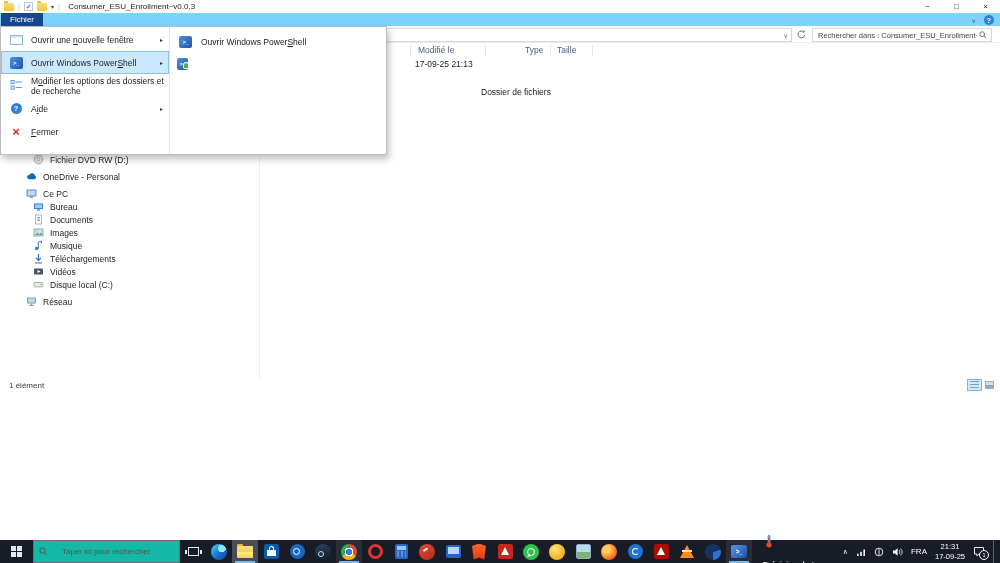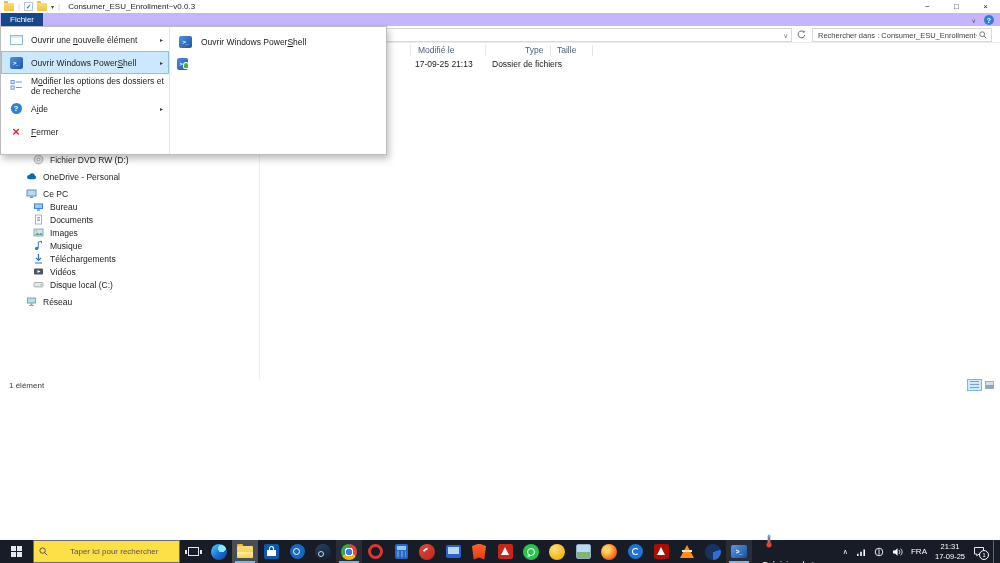--- a/index.html
+++ b/index.html
@@ -16,21 +16,21 @@
   .ic-folder::before{content:"";position:absolute;top:-2px;left:0;width:4px;height:2px;background:#e9ba3c;border-radius:1px 1px 0 0;}
   .qat-sep{color:#c9c9c9;font-size:8px;line-height:13px;}
   .ic-check{width:9px;height:9px;background:#fff;border:1px solid #b9c6d6;box-sizing:border-box;
             color:#2e7cd6;font-size:7px;line-height:7px;text-align:center;font-weight:bold;}
   .qat-drop{font-size:6px;color:#444;}
   #win-title{font-size:8px;color:#1f1f1f;margin-left:4px;white-space:nowrap;}
   .win-controls{position:absolute;right:0;top:0;height:13px;display:flex;}
   .wc{width:29px;height:13px;display:flex;align-items:center;justify-content:center;font-size:8px;color:#222;}
 
   
-  #ribbonrow{position:absolute;left:0;top:13px;width:100%;height:13px;background:#c4b5fd;}
+  #ribbonrow{position:absolute;left:0;top:13px;width:100%;height:13px;background:#7dd3fc;}
   #file-tab{position:absolute;left:1px;top:0;height:13px;padding:0 9px;background:#19478c;color:#fff;
             font-size:8px;display:flex;align-items:center;}
   .ribbon-right{position:absolute;right:6px;top:2px;display:flex;align-items:center;gap:8px;}
   .ribbon-chevron{font-size:6px;color:#555;}
   .ribbon-help{width:10px;height:10px;border-radius:50%;background:#2f7fd6;color:#fff;font-size:7px;
                font-weight:bold;display:flex;align-items:center;justify-content:center;}
 
   
   #toolbarrow{position:absolute;left:0;top:26px;width:100%;height:17px;background:#fff;border-bottom:1px solid #ececec;box-sizing:border-box;}
   #addressbar{position:absolute;left:90px;top:2px;width:700px;height:12px;border:1px solid #d9d9d9;background:#fff;}
@@ -86,21 +86,21 @@
   .ic-newwin{width:13px;height:10px;border:1px solid #8fb8dd;background:#fff;box-shadow:inset 0 2px 0 #d8e9f8;box-sizing:border-box;}
   .ic-help{width:11px;height:11px;border-radius:50%;background:#2f81d8;color:#fff;font-size:7.5px;font-weight:bold;
            display:flex;align-items:center;justify-content:center;}
   .ic-close-red{color:#e0281e;font-size:13px;font-weight:bold;line-height:10px;}
 
   
   #taskbar{position:absolute;left:0;top:540px;width:1000px;height:23px;background:#171c26;display:flex;align-items:stretch;}
   .tb-start{width:33px;display:flex;align-items:center;justify-content:center;}
   .winlogo{display:grid;grid-template-columns:5px 5px;grid-template-rows:5px 5px;gap:1px;}
   .winlogo span{background:#e4e9ee;}
-  .tb-search{width:147px;background:#fde047;display:flex;align-items:center;padding:0 5px;gap:20px;border:1px solid #6d6d6d;box-sizing:border-box;}
+  .tb-search{width:147px;background:#14b8a6;display:flex;align-items:center;padding:0 5px;gap:12px;border:1px solid #6d6d6d;box-sizing:border-box;}
   .tb-search input{border:none;outline:none;flex:1;font-size:8px;color:#333;background:transparent;font-family:"Liberation Sans",sans-serif;min-width:0;}
   .tb-search input::placeholder{color:#555;opacity:1;}
   .tb-app{width:26px;display:flex;align-items:center;justify-content:center;position:relative;flex:none;}
   .tb-app.active{background:rgba(255,255,255,.08);}
   .tb-app.focused{background:rgba(255,255,255,.22);}
   .tb-app.active::after{content:"";position:absolute;left:3px;right:3px;bottom:0;height:2px;background:#76b9ed;}
   .tv{width:11px;height:9px;border:1px solid #e2e6ea;position:relative;box-sizing:border-box;}
   .tv::before,.tv::after{content:"";position:absolute;top:2px;width:2px;height:4px;background:#e2e6ea;}
   .tv::before{left:-4px;} .tv::after{right:-4px;}
 
@@ -211,21 +211,21 @@
     <span class="hcell" style="left:146px;">Modifié le</span>
     <span class="hsep" style="left:213px;"></span>
     <span class="hcell" style="left:221px;margin-left:32px;">Type</span>
     <span class="hsep" style="left:278px;"></span>
     <span class="hcell" style="left:285px;">Taille</span>
     <span class="hsep" style="left:320px;"></span>
   </div>
 
   <div id="file-row">
     <span class="rcell" style="left:146px;margin-left:9px;">17-09-25 21:13</span>
-    <span class="rcell" style="left:232px;">Dossier de fichiers</span>
+    <span class="rcell" style="left:221px;margin-top:28px;">Dossier de fichiers</span>
   </div>
 
   <div id="sidebar">
     <div id="side-list">
       <div class="side-item child">
         <span class="side-ic">
           <svg width="11" height="11" viewBox="0 0 11 11">
               <circle cx="5.5" cy="5.5" r="4.4" fill="#dfe2e6" stroke="#9aa0a6" stroke-width="0.8"></circle>
               <circle cx="5.5" cy="5.5" r="1.3" fill="#fff" stroke="#9aa0a6" stroke-width="0.8"></circle>
             </svg>
@@ -338,21 +338,21 @@
         </span>
     </div>
   </div>
 
   <div id="filemenu">
     <div class="menu-left">
       <div class="menu-item">
         <span class="mi-icon">
             <span class="ic-newwin"></span>
           </span>
-        <span><span>Ouvrir une </span><span class="key">n</span><span>ouvelle élément</span></span>
+        <span><span>Ouvrir une </span><span class="key">n</span><span>ouvelle fenêtre</span></span>
         <span class="mi-arrow">▸</span>
       </div>
       <div class="menu-item sel">
         <span class="mi-icon">
             <span class="ic-ps">&gt;_</span>
           </span>
         <span><span>Ouvrir Windows Power</span><span class="key">S</span><span>hell</span></span>
         <span class="mi-arrow">▸</span>
       </div>
       <div class="menu-item">

